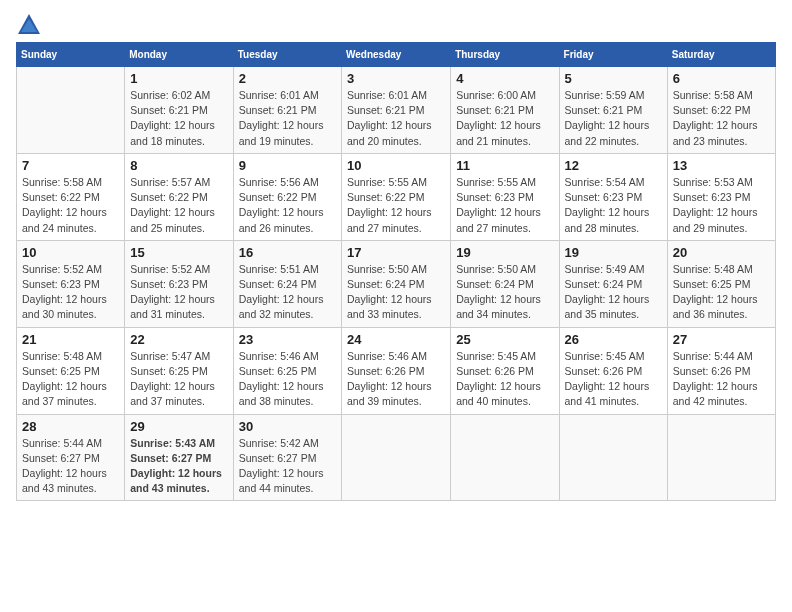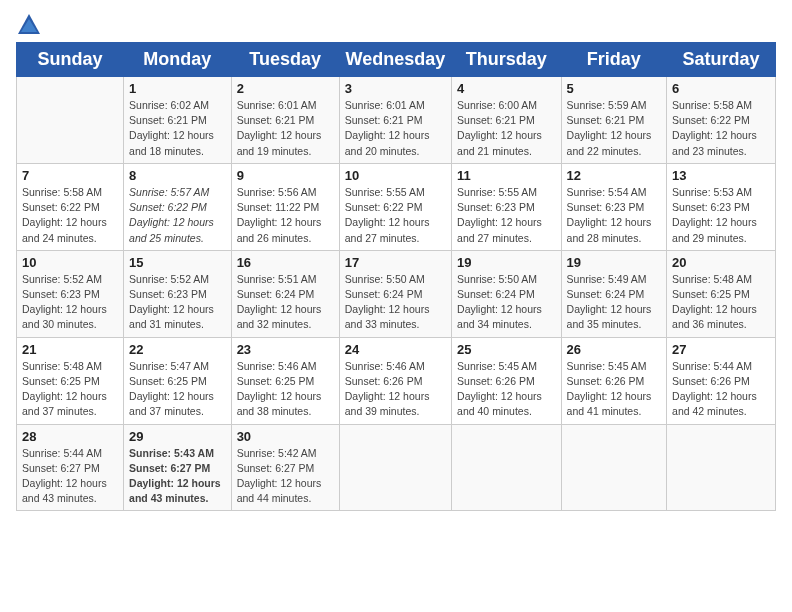--- a/index.html
+++ b/index.html
@@ -46,22 +46,22 @@
     }
     .calendar {
       width: 100%;
       border-collapse: collapse;
       font-size: 11px;
     }
     .calendar thead tr th {
       background-color: #2a5caa;
       color: #fff;
       padding: 6px 4px;
-      text-align: center;
-      font-size: 18px;
+      text-align: left;
+      font-size: 10px;
       font-weight: bold;
       border: 1px solid #2a5caa;
     }
     .calendar tbody tr td {
       border: 1px solid #ccc;
       vertical-align: top;
       padding: 4px 5px;
       width: 113px;
       min-height: 80px;
       background: #fff;
@@ -168,29 +168,29 @@
       <tr>
         <td>
           <span class="day-number">7</span>
           <div class="day-info" style="white-space: pre-line;">Sunrise: 5:58 AM
 Sunset: 6:22 PM
 Daylight: 12 hours
 and 24 minutes.</div>
         </td>
         <td>
           <span class="day-number">8</span>
-          <div class="day-info" style="white-space: pre-line; font-style: italic;">Sunrise: 5:57 AM
+          <div class="day-info" style="white-space: pre-line;">Sunrise: 5:57 AM
 Sunset: 6:22 PM
 Daylight: 12 hours
 and 25 minutes.</div>
         </td>
         <td>
           <span class="day-number">9</span>
           <div class="day-info" style="white-space: pre-line;">Sunrise: 5:56 AM
-Sunset: 11:22 PM
+Sunset: 6:22 PM
 Daylight: 12 hours
 and 26 minutes.</div>
         </td>
         <td>
           <span class="day-number">10</span>
           <div class="day-info" style="white-space: pre-line;">Sunrise: 5:55 AM
 Sunset: 6:22 PM
 Daylight: 12 hours
 and 27 minutes.</div>
         </td>

